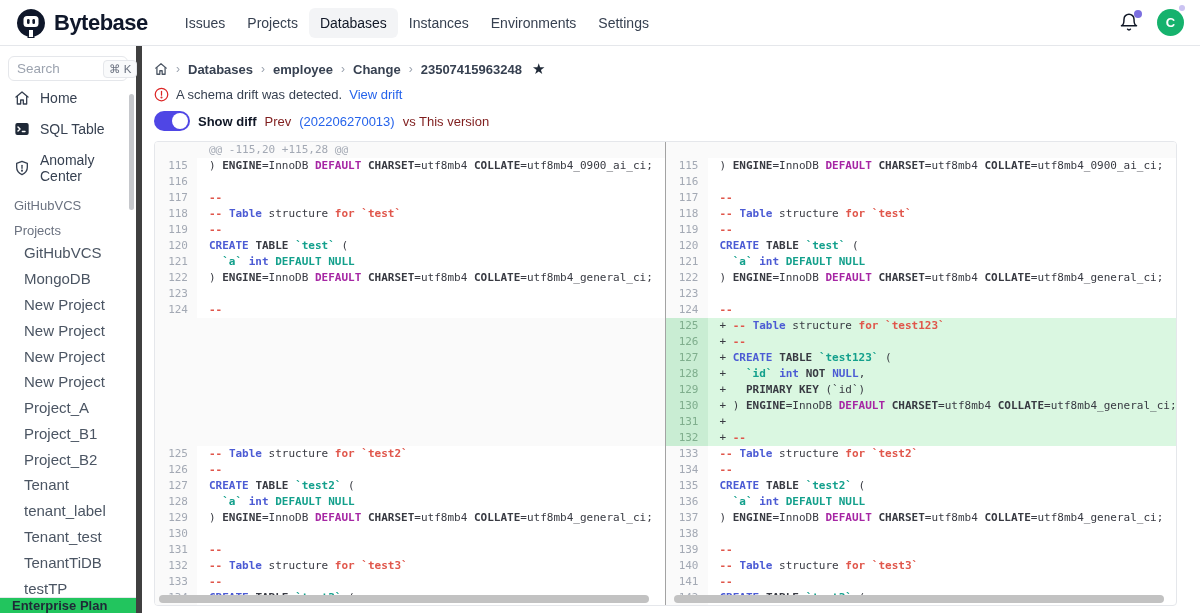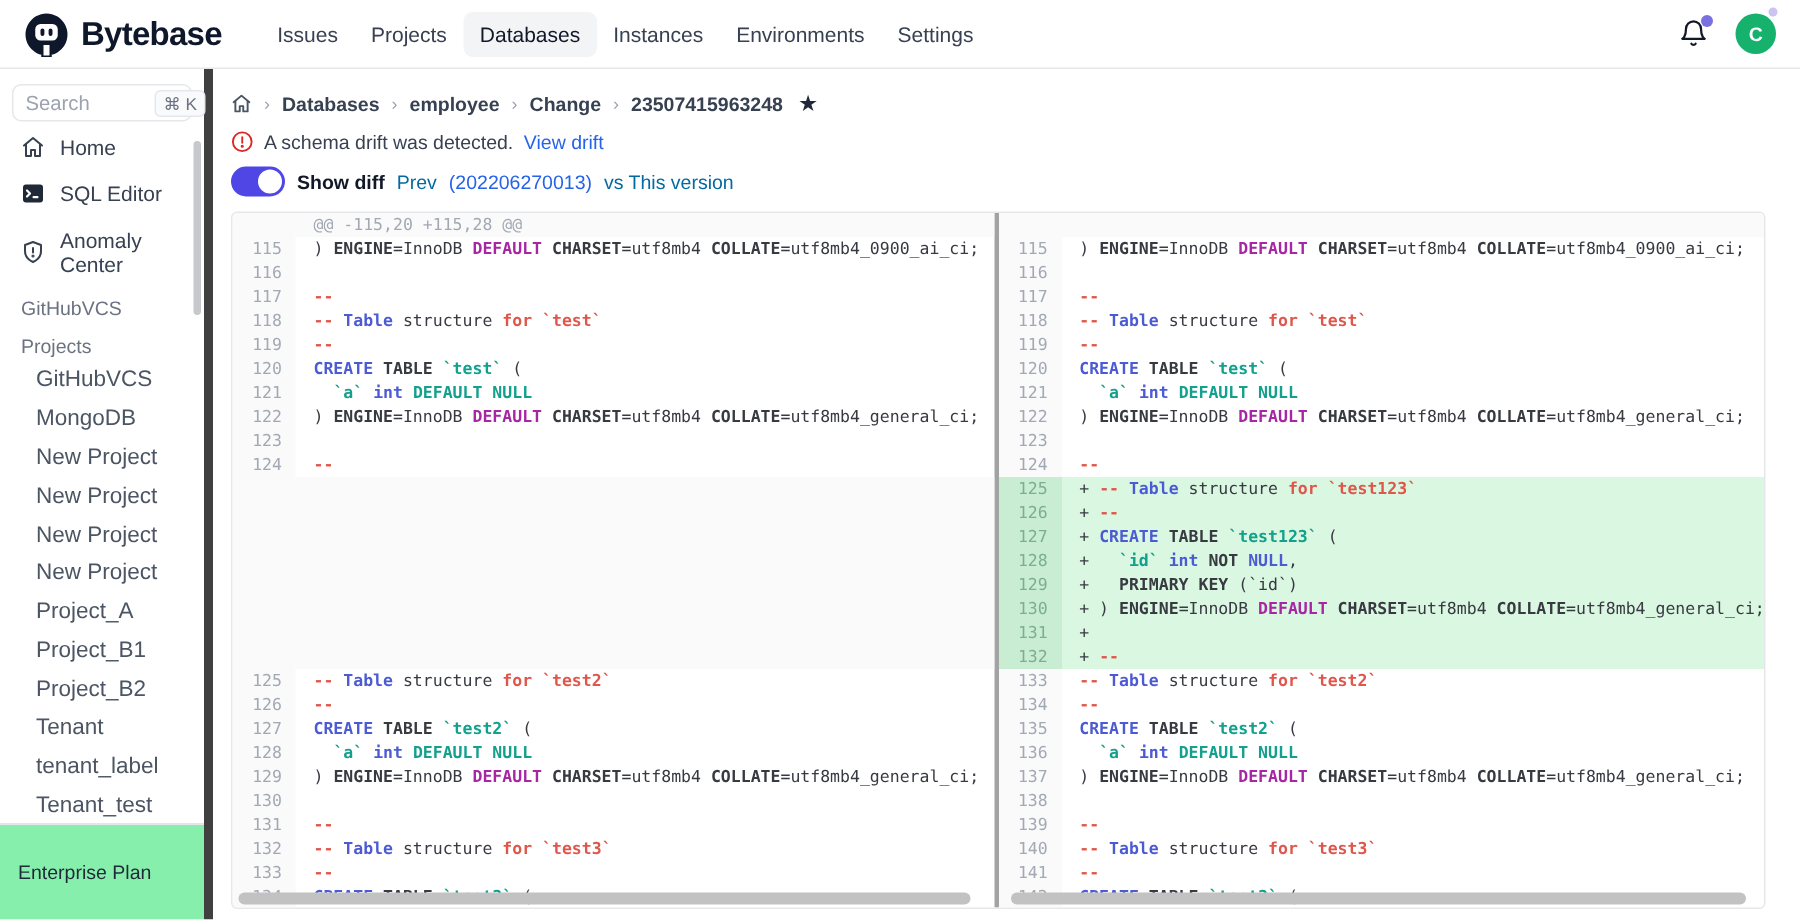--- a/index.html
+++ b/index.html
@@ -30,44 +30,44 @@
   .kbd { font-size:11.5px; color:#6b7280; border:1px solid #e5e7eb; background:#f9fafb; border-radius:4px;
     padding:1px 5px; white-space:nowrap; }
   .side-item { display:flex; align-items:center; gap:10px; font-size:14px; color:#374151;
     padding:6px 6px; margin-top:3px; border-radius:4px; cursor:pointer; }
   .side-item:first-of-type { margin-top:10px; }
   .side-icon { width:16px; height:16px; display:flex; align-items:center; justify-content:center; flex-shrink:0; }
   .side-section { font-size:13px; color:#6b7280; padding:8px 6px 2px 6px; }
   .proj-list { }
   .proj-item { font-size:15px; color:#4b5563; padding:4.4px 6px 4.4px 16px; cursor:pointer; border-radius:4px; }
   .side-scrollbar { position:absolute; top:48px; right:2px; width:5px; height:116px; border-radius:3px; background:#c6c8cc; }
-  .side-footer { position:absolute; left:0; right:0; bottom:0; border-top:1px solid #e5e7eb; background:#86efac;
-    padding:24px 12px; font-size:13px; font-weight:400; color:#1f2937; }
+  .side-footer { position:absolute; left:0; right:0; bottom:0; border-top:1px solid #e5e7eb; background:#22c55e;
+    padding:0 12px; font-size:13px; font-weight:700; color:#1f2937; }
 
   
   .main { flex:1; padding:14px 0 0 12px; position:relative; }
   .breadcrumb { display:flex; align-items:center; gap:8px; font-size:13px; color:#374151; }
   .crumb { font-weight:600; color:#374151; cursor:pointer; }
   .crumb-sep { color:#9ca3af; font-size:12px; }
   .star { color:#1f2937; font-size:15px; cursor:pointer; margin-left:2px; }
   .drift-row { display:flex; align-items:center; gap:7px; margin-top:9px; font-size:13px; }
   .drift-msg { color:#374151; font-weight:500; }
   .drift-link { color:#2563eb; cursor:pointer; }
   .toggle-row { display:flex; align-items:center; gap:8px; margin-top:9px; font-size:13px; }
   .toggle { width:36px; height:20px; border-radius:10px; background:#4f46e5; position:relative; cursor:pointer; flex-shrink:0; }
   .toggle-knob { position:absolute; top:2px; right:2px; width:16px; height:16px; border-radius:50%; background:#fff; }
   .toggle-label { font-weight:700; color:#111827; }
-  .muted { color:#0369a1; }
+  .muted { color:#7f1d1d; }
   .ver-link { color:#2563eb; cursor:pointer; }
 
   
   .diff { margin-top:10px; margin-right:23px; border:1px solid #e5e7eb; border-radius:4px; display:flex;
     height:465px; overflow:hidden; position:relative; background:#fff; }
   .pane { width:50%; overflow:hidden; position:relative; }
-  .pane.left { border-right:3px solid #a3a3a3; }
+  .pane.left { border-right:1px solid #a3a3a3; }
   .drow { display:flex; height:16px; line-height:16px; font-family:"DejaVu Sans Mono","Liberation Mono",monospace; font-size:11px; }
   .gut { width:42px; flex-shrink:0; background:#fafafa; color:#a3a9b4; text-align:right; padding-right:9px; }
   .code { flex:1; padding-left:12px; white-space:pre; overflow:hidden; color:#383a42; }
   .drow.hunk .code { background:#fafafa; color:#a3a9b4; }
   .drow.hunk .gut { background:#fafafa; }
   .drow.fill .gut, .drow.fill .code { background:#fafafa; }
   .drow.add .gut { background:#c9edd3; color:#7fae8d; }
   .drow.add .code { background:#daf7e1; }
   .tk-d { color:#383a42; }
   .tk-b { color:#383a42; font-weight:bold; }
@@ -137,21 +137,21 @@
     </div>
 
     <div class="side-item">
       <span class="side-icon">
         <svg width="16" height="16" viewBox="0 0 24 24">
           <rect x="2" y="3" width="20" height="18" rx="3" fill="#1f2937"></rect>
           <path d="M6 9l3 3-3 3" stroke="#fff" stroke-width="2.2" fill="none" stroke-linecap="round" stroke-linejoin="round"></path>
           <rect x="11.5" y="14.5" width="6" height="2.2" rx="1" fill="#fff"></rect>
         </svg>
       </span>
-      <span>SQL Editor</span>
+      <span>SQL Table</span>
     </div>
 
     <div class="side-item">
       <span class="side-icon">
         <svg width="16" height="16" viewBox="0 0 24 24" fill="none" stroke="#374151" stroke-width="2" stroke-linecap="round" stroke-linejoin="round">
           <path d="M12 2l8 3v6c0 5-3.5 9-8 11-4.5-2-8-6-8-11V5z"></path>
           <line x1="12" y1="8" x2="12" y2="12.5"></line>
             <circle cx="12" cy="16" r="0.6" fill="#374151"></circle>
         </svg>
       </span>

